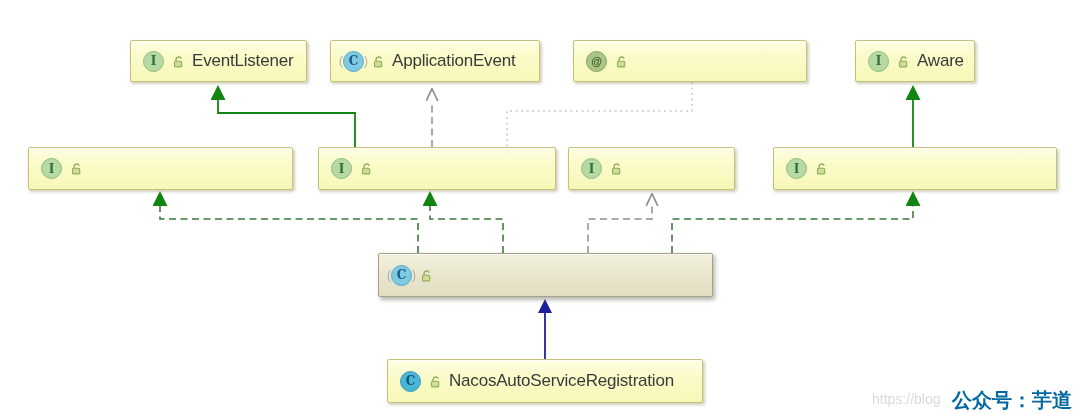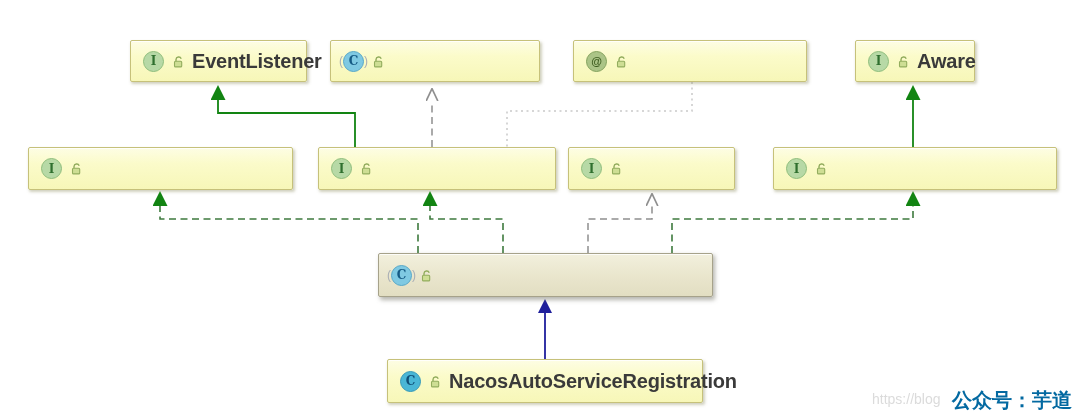--- a/index.html
+++ b/index.html
@@ -14,21 +14,21 @@
     background:linear-gradient(180deg,#fdfde4 0%,#fbfbca 38%,#f7f7b8 100%);
     border:1px solid #c6c17a;
     box-shadow:1.5px 2px 3px rgba(150,150,110,0.45), inset 0 1px 0 rgba(255,255,255,0.85);
   }
   .node.abstract-node{
     background:linear-gradient(180deg,#f2f0dd 0%,#e9e5cc 55%,#e2dec2 100%);
     border:1px solid #a6a28a;
     box-shadow:2px 2.5px 4px rgba(110,110,95,0.5), inset 0 1px 0 rgba(255,255,255,0.8);
   }
   .nlabel{
-    font-size:20px;font-weight:700;color:#3a3a3a;letter-spacing:-0.2px;
+    font-size:17px;font-weight:400;color:#3a3a3a;letter-spacing:-0.2px;
   }
   .badge{
     position:relative;display:flex;align-items:center;justify-content:center;
     width:19px;height:19px;border-radius:50%;flex:0 0 auto;
     font-family:"DejaVu Serif","Liberation Serif",serif;font-size:12px;font-weight:bold;
   }
   .b-iface{background:#b7d9a6;border:1px solid #8fbe7d;color:#2f6f2f;}
   .b-anno{background:#abc487;border:1px solid #85a35f;color:#3d5c20;font-family:"Liberation Sans",sans-serif;font-size:11px;}
   .b-class{background:#49b6d6;border:1px solid #3799b8;color:#0f4e77;}
   .b-class-light{background:#7fc9e2;border:1px solid #58a8c8;color:#155a84;}
@@ -96,20 +96,21 @@
   </div>
 
   <div class="node" style="left:330px;top:40px;width:210px;height:42px">
     <span class="badge b-class-light wrap-parens">C</span>
     <span class="lockicon">
       <svg width="13" height="13" viewBox="0 0 13 13">
           <path d="M4 6.4 V4.6 a2.7 2.7 0 0 1 5.2 -0.9" fill="none" stroke="#93ad5e" stroke-width="1.4"></path>
           <rect x="2.5" y="6.3" width="7.2" height="5.6" rx="1" fill="#cede94" stroke="#93ad5e" stroke-width="1.1"></rect>
         </svg>
     </span>
+    <span class="nlabel">ApplicationEvent</span>
   </div>
 
   <div class="node" style="left:573px;top:40px;width:234px;height:42px">
     <span class="badge b-anno">@</span>
     <span class="lockicon">
       <svg width="13" height="13" viewBox="0 0 13 13">
           <path d="M4 6.4 V4.6 a2.7 2.7 0 0 1 5.2 -0.9" fill="none" stroke="#93ad5e" stroke-width="1.4"></path>
           <rect x="2.5" y="6.3" width="7.2" height="5.6" rx="1" fill="#cede94" stroke="#93ad5e" stroke-width="1.1"></rect>
         </svg>
     </span>

